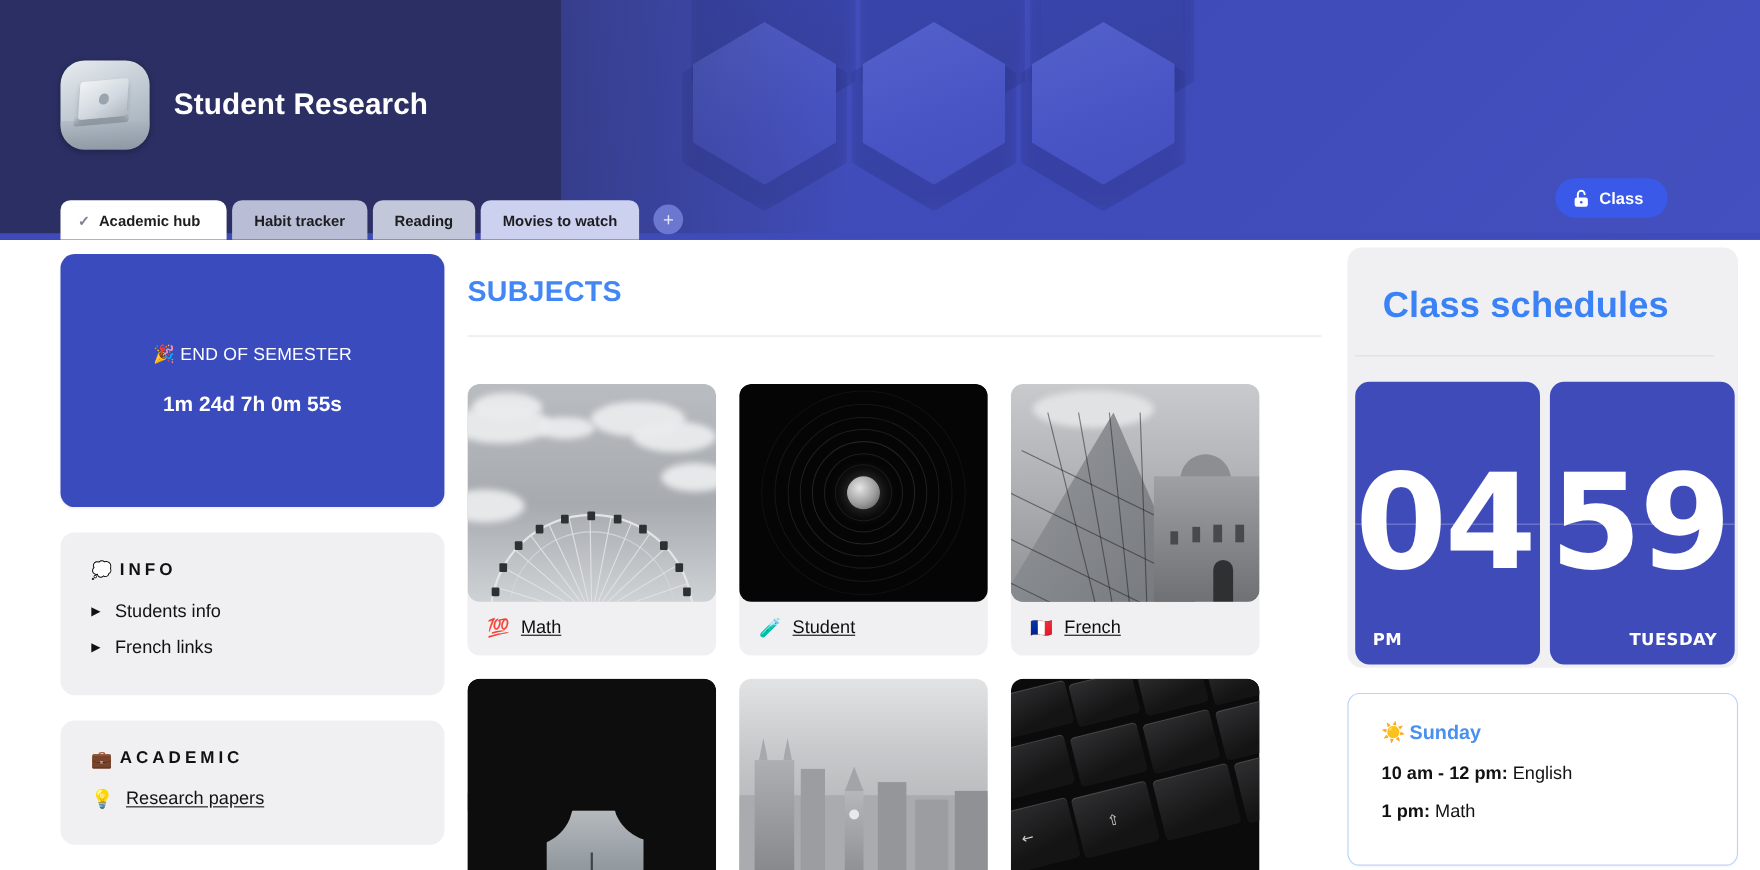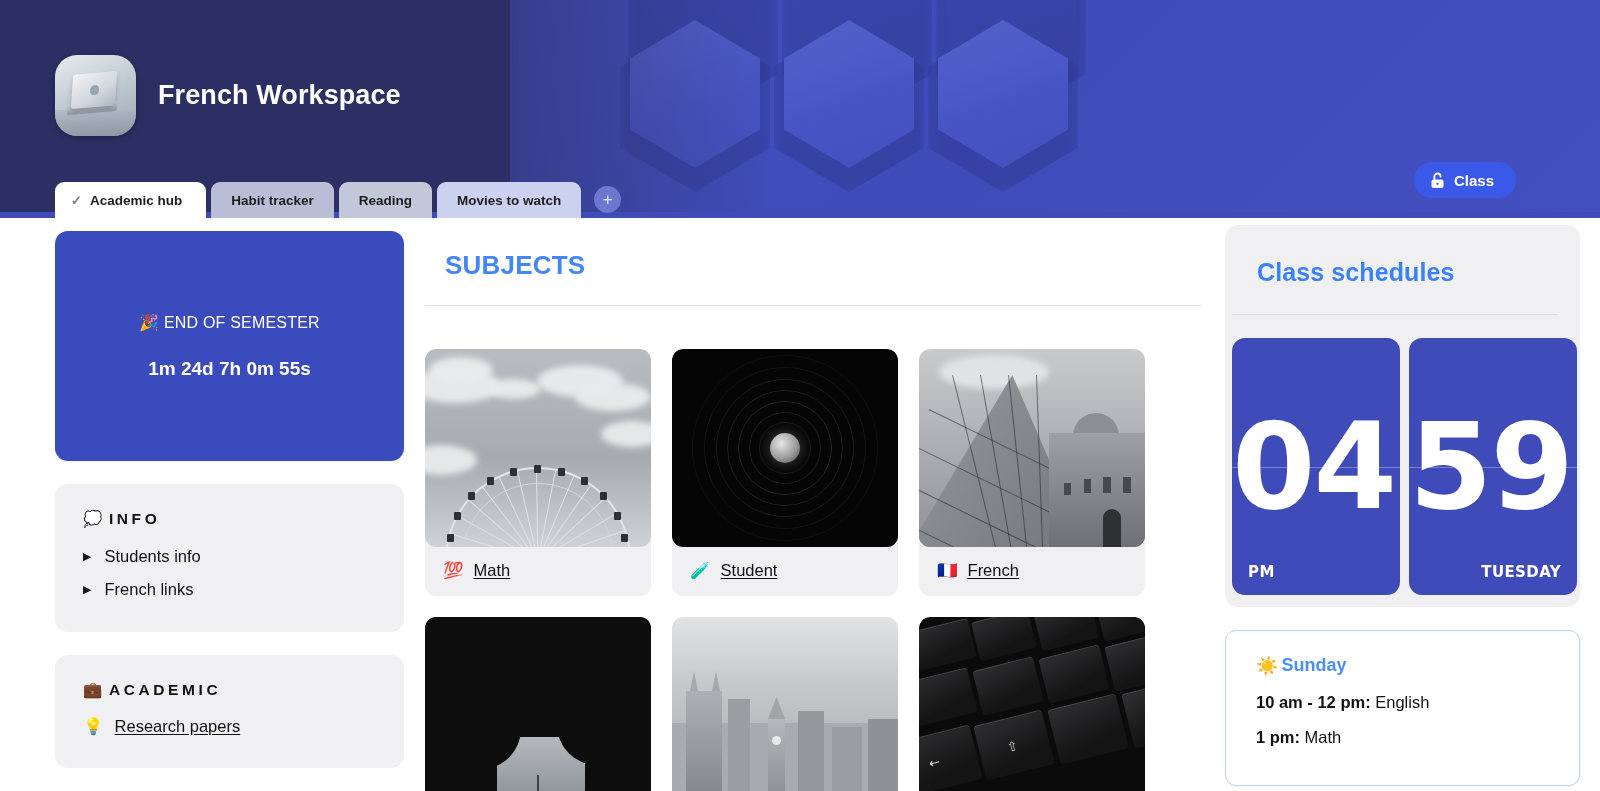--- a/index.html
+++ b/index.html
@@ -234,21 +234,20 @@
   .main {
     flex: 1 1 auto;
     padding: 32px 0 0 21px;
     min-width: 0;
   }
   .section-title {
     font-size: 26px;
     font-weight: bold;
     color: #4287f5;
     letter-spacing: 0.2px;
-    margin-left: 20px;
   }
   .section-rule {
     height: 1px;
     background: #e3e3e6;
     margin: 24px 24px 0 0;
   }
   .cards-grid {
     display: grid;
     grid-template-columns: repeat(3, 226px);
     gap: 21px;
@@ -433,21 +432,21 @@
     padding: 7px 0 0 0;
   }
   .sched-panel {
     width: 355px;
     background: #f0f0f2;
     border-radius: 13px;
     padding: 33px 0 0 0;
     min-height: 382px;
   }
   .sched-title {
-    font-size: 25px;
+    font-size: 33px;
     font-weight: bold;
     color: #3b82f6;
     padding-left: 32px;
     letter-spacing: 0.1px;
   }
   .sched-rule {
     height: 1px;
     background: #dcdcdf;
     margin: 27px 22px 0 7px;
   }
@@ -539,21 +538,21 @@
   <div class="header-left-band"></div>
 
   <div class="brand">
     <div class="brand-icon">
       <div class="laptop-desk"></div>
       <div class="laptop-base"></div>
       <div class="laptop-body">
           <div class="laptop-logo"></div>
         </div>
     </div>
-    <div class="brand-title">French Workspace</div>
+    <div class="brand-title">Student Research</div>
   </div>
 
   <div class="tabbar">
     <div class="tab active">
       <span class="tab-check">✓</span>
       <span>Academic hub</span>
     </div>
     <div class="tab t2">
       <span>Habit tracker</span>
     </div>

